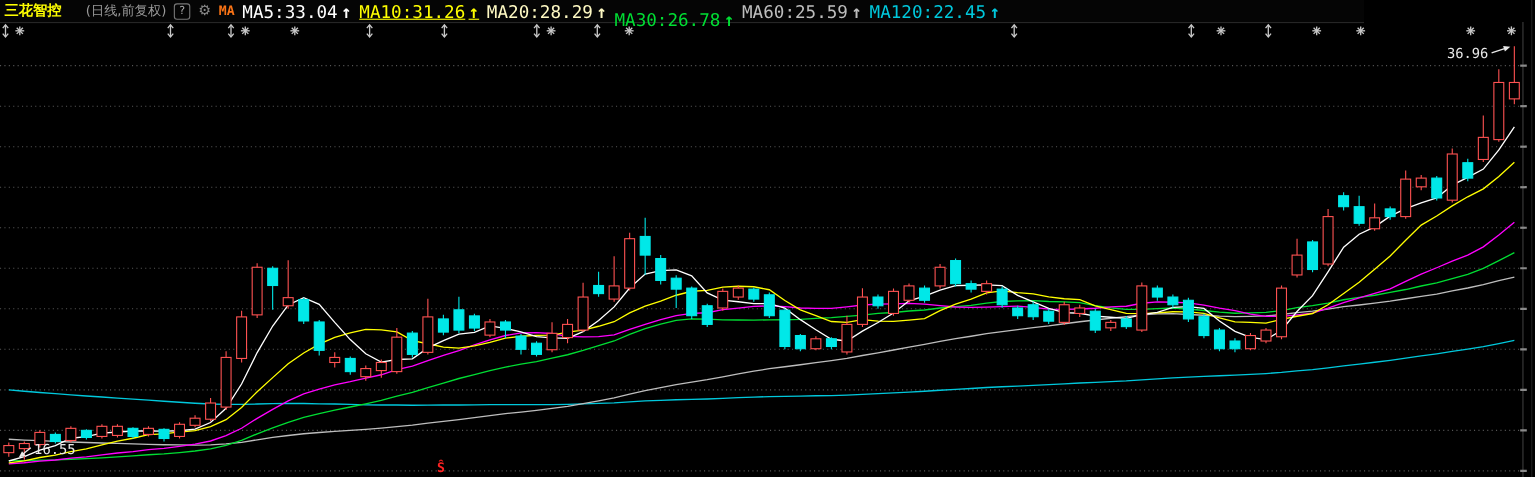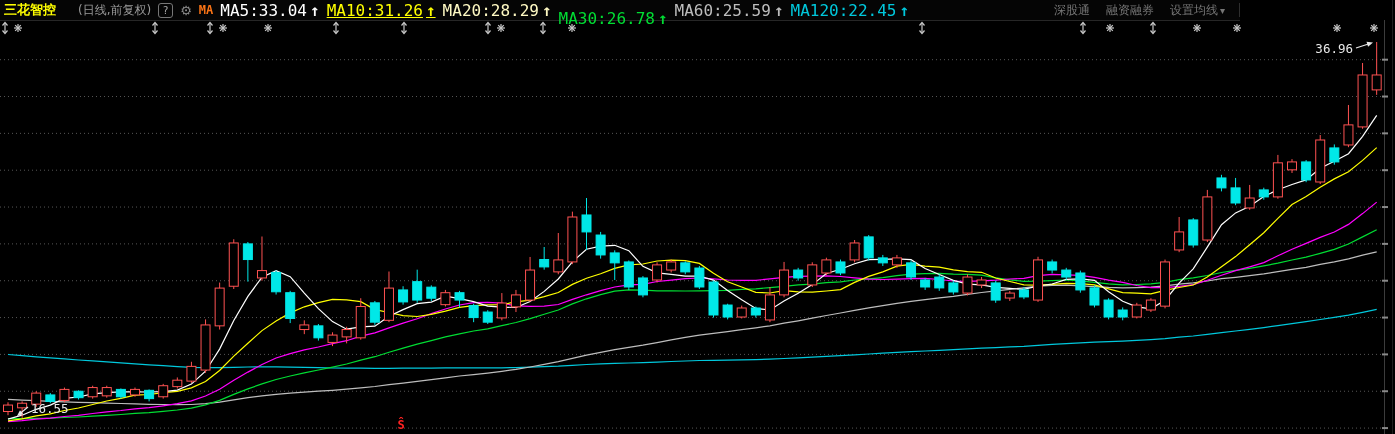--- a/index.html
+++ b/index.html
@@ -589,18 +589,13 @@
     <span class="help-btn">?</span>
     <span class="gear">⚙</span>
     <span class="ma-prefix">MA</span>
     <span class="ma-item" style="color: rgb(255, 255, 255);"><span>MA5:33.04</span><span class="up-arrow">↑</span></span>
     <span class="ma-item" style="color: rgb(255, 255, 0); text-decoration: underline;"><span>MA10:31.26</span><span class="up-arrow">↑</span></span>
     <span class="ma-item" style="color: #fef9c3;"><span>MA20:28.29</span><span class="up-arrow">↑</span></span>
     <span class="ma-item" style="color: rgb(0, 221, 51); margin-top: 16px;"><span>MA30:26.78</span><span class="up-arrow">↑</span></span>
     <span class="ma-item" style="color: rgb(189, 189, 189);"><span>MA60:25.59</span><span class="up-arrow">↑</span></span>
     <span class="ma-item" style="color: rgb(0, 200, 220);"><span>MA120:22.45</span><span class="up-arrow">↑</span></span>
   </div>
-  <div class="hdr-right">
-    <span class="hbtn">深股通</span>
-    <span class="hbtn">融资融券</span>
-    <span class="hbtn"><span>设置均线</span><span class="caret">▾</span></span>
-  </div>
 </div>
 
 </body></html>

